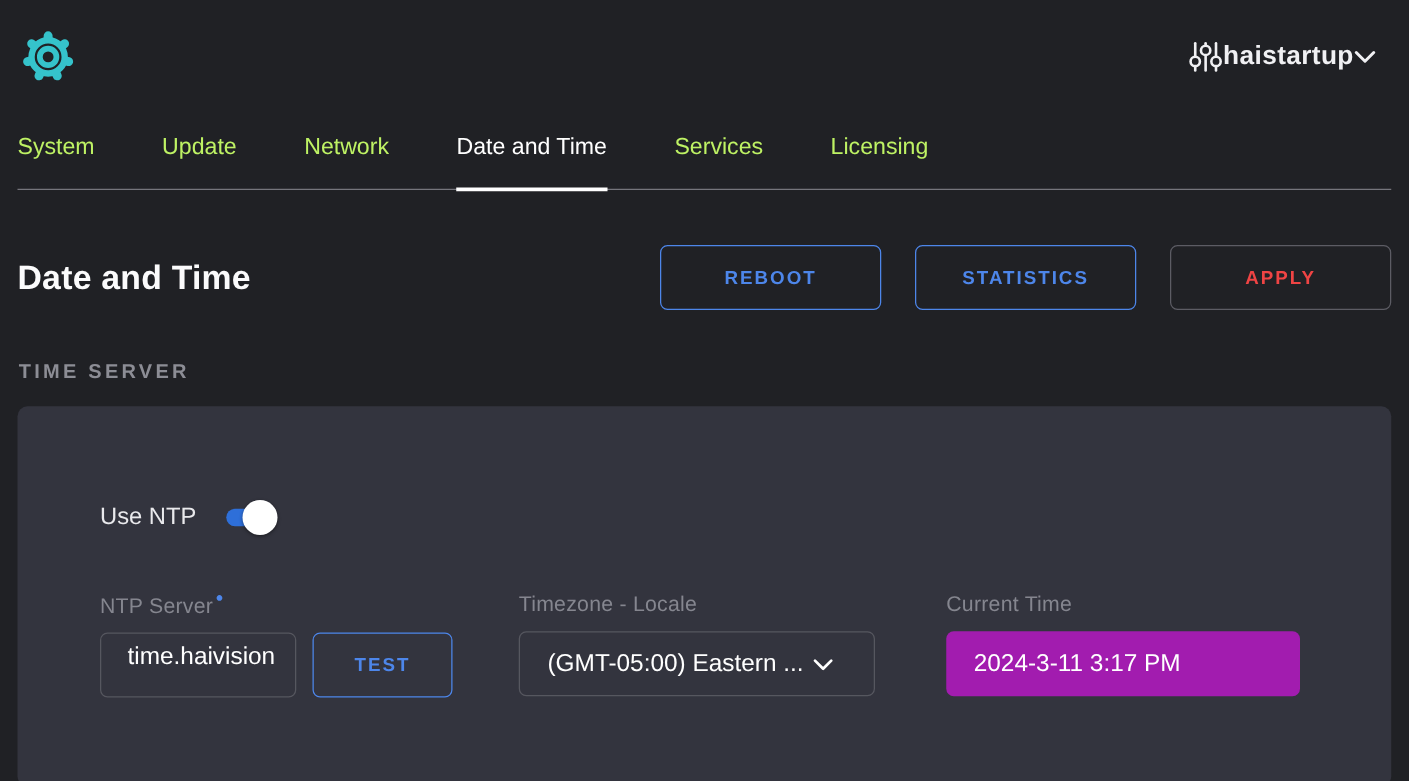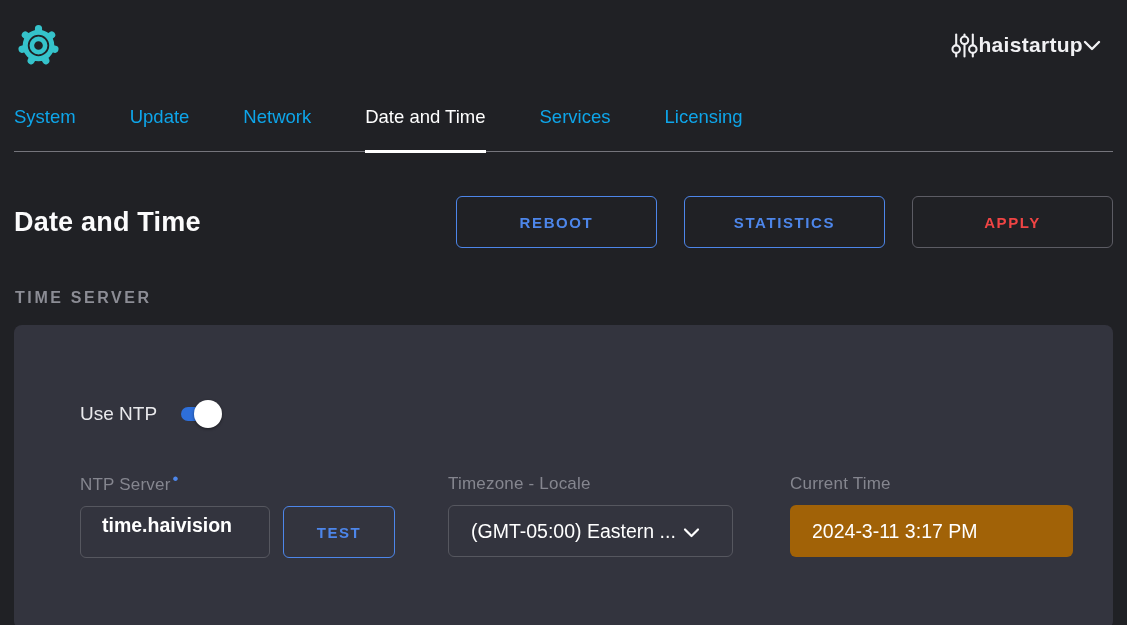--- a/index.html
+++ b/index.html
@@ -34,21 +34,21 @@
   .tabbar {
     margin: 0 14px;
     padding-top: 16px;
     display: flex;
     gap: 54px;
     border-bottom: 1px solid #75757c;
   }
   .tab {
     position: relative;
     font-size: 18.5px;
-    color: #0ea5e9;
+    color: #bef264;
     padding-bottom: 23px;
     cursor: pointer;
     white-space: nowrap;
   }
   .tab.active { color: #ffffff; }
   .tab.active::after {
     content: "";
     position: absolute;
     left: 0; right: 0; bottom: -2px;
     height: 3px;
@@ -74,21 +74,21 @@
   }
   .btn-outline-blue {
     border: 1px solid #4d86ea;
     color: #4d86ea;
   }
   .btn-disabled {
     border: 1px solid #5c5c64;
     color: #ef4444;
     cursor: default;
   }
-  .title-row .btn { width: 201px; }
+  .title-row .btn { width: 177px; }
   .title-row .btn + .btn { margin-left: 27px; }
 
   
   .section-title {
     margin: 41px 15px 0;
     font-size: 16px;
     font-weight: bold;
     letter-spacing: 2.6px;
     color: #8c8d95;
   }
@@ -129,30 +129,29 @@
   .field-label {
     font-size: 17px;
     color: #85868f;
     margin-bottom: 11px;
     letter-spacing: .2px;
   }
   .req-dot { color: #4d86ea; font-size: 17px; line-height: 10px; vertical-align: 6px; margin-left: 2px; }
   .control-row { display: flex; align-items: center; }
 
   .text-input {
-    width: 190px; height: 52px;
+    width: 157px; height: 52px;
     background: transparent;
     border: 1px solid #56575f;
     border-radius: 6px;
     color: #ffffff;
     font-family: inherit;
     font-size: 19.5px;
     padding: 0 6px 13px 21px;
     outline: none;
-    font-weight: bold;
   }
   .btn-test { width: 112px; margin-left: 13px; }
 
   .col-timezone { margin-left: 53px; }
   .select {
     width: 285px; height: 52px;
     border: 1px solid #56575f;
     border-radius: 6px;
     display: flex;
     align-items: center;
@@ -160,21 +159,21 @@
     cursor: pointer;
     color: #ffffff;
     font-size: 19.5px;
   }
   .select .select-value { white-space: nowrap; overflow: hidden; }
   .select svg { margin-left: 7px; flex: none; }
 
   .col-current { margin-left: 57px; }
   .readonly-field {
     width: 283px; height: 52px;
-    background: #a16207;
+    background: #a21caf;
     border-radius: 6px;
     display: flex;
     align-items: center;
     padding: 0 16px 0 22px;
     color: #ffffff;
     font-size: 19.5px;
     white-space: nowrap;
   }
 </style>
 </head>

